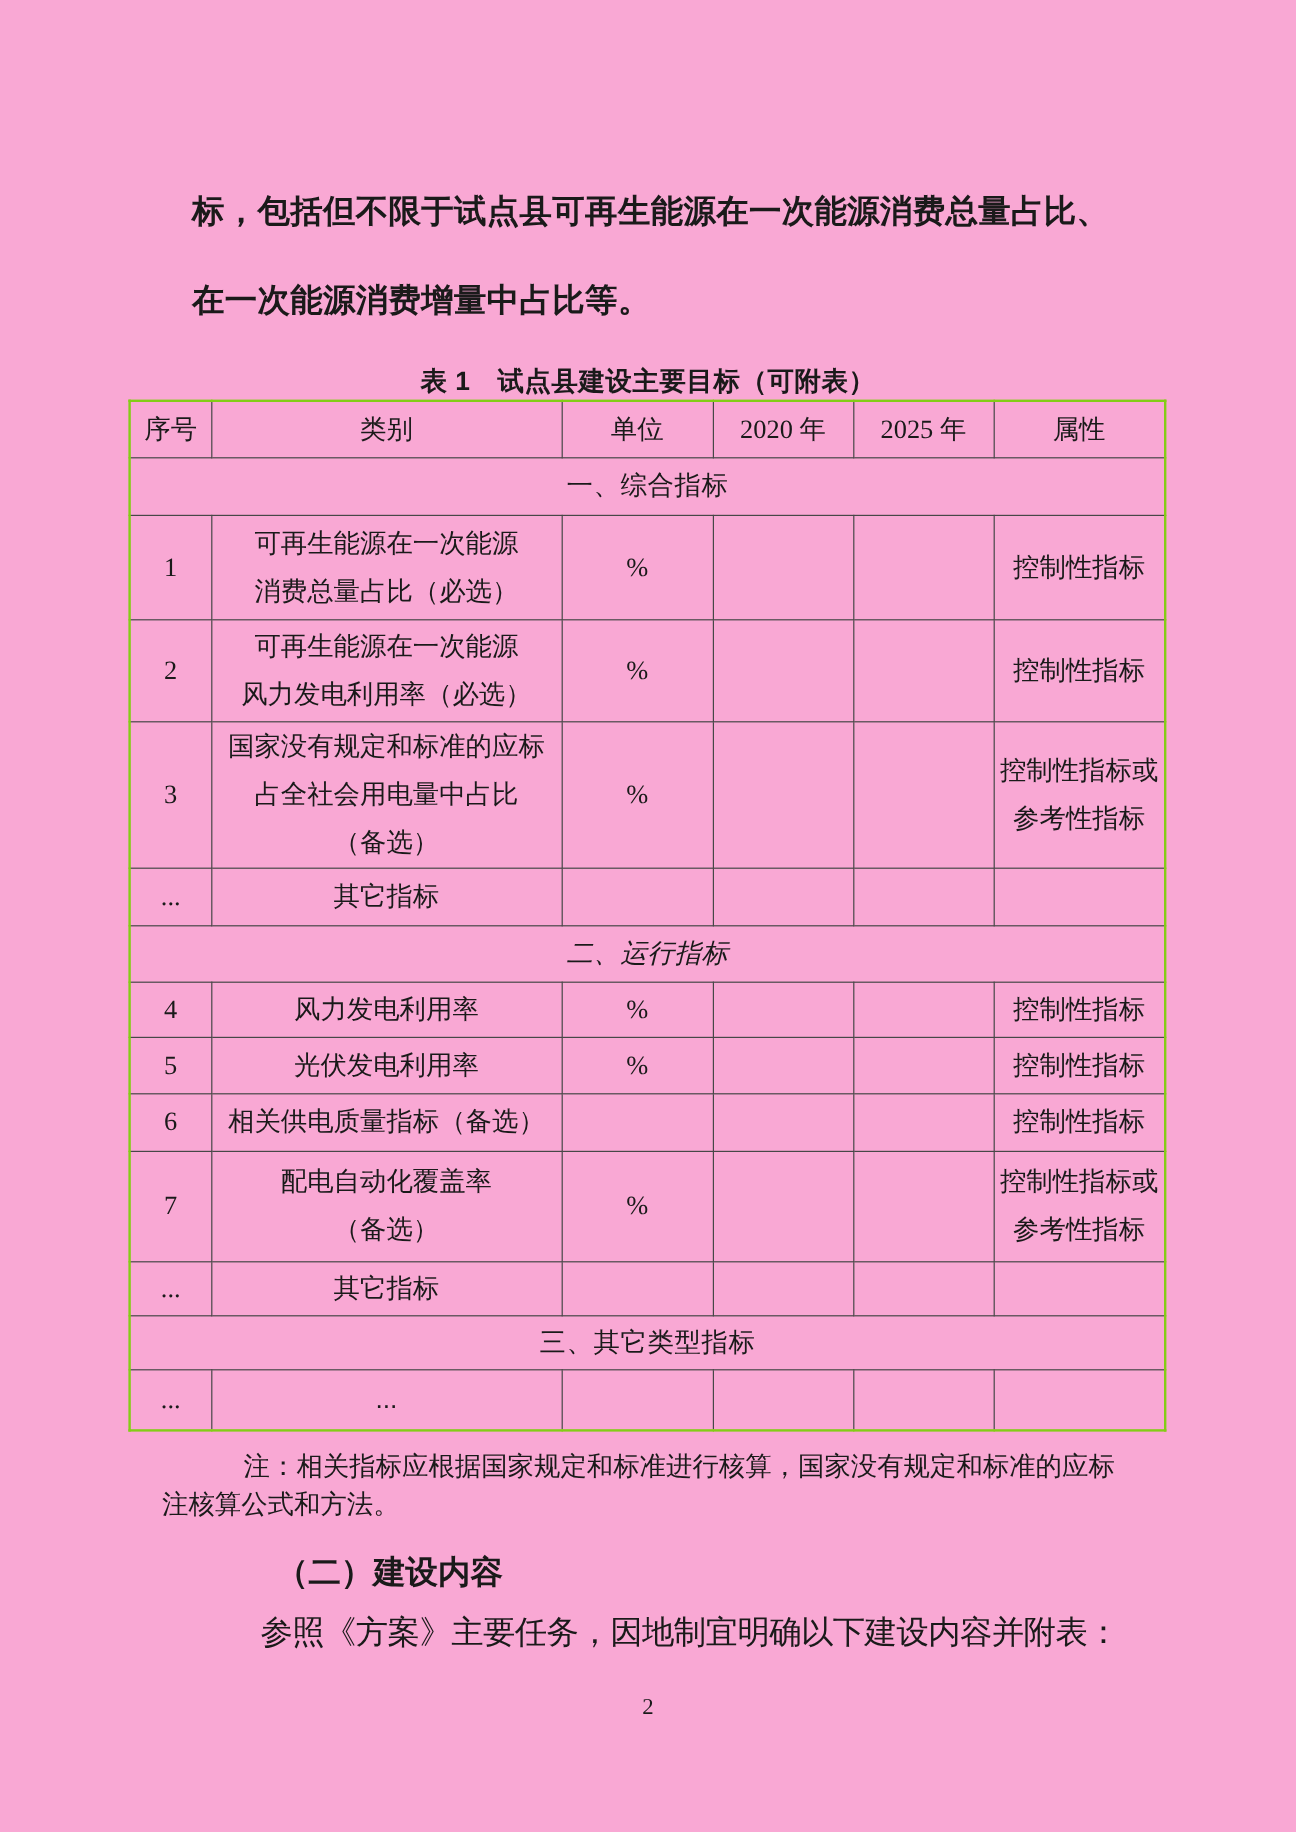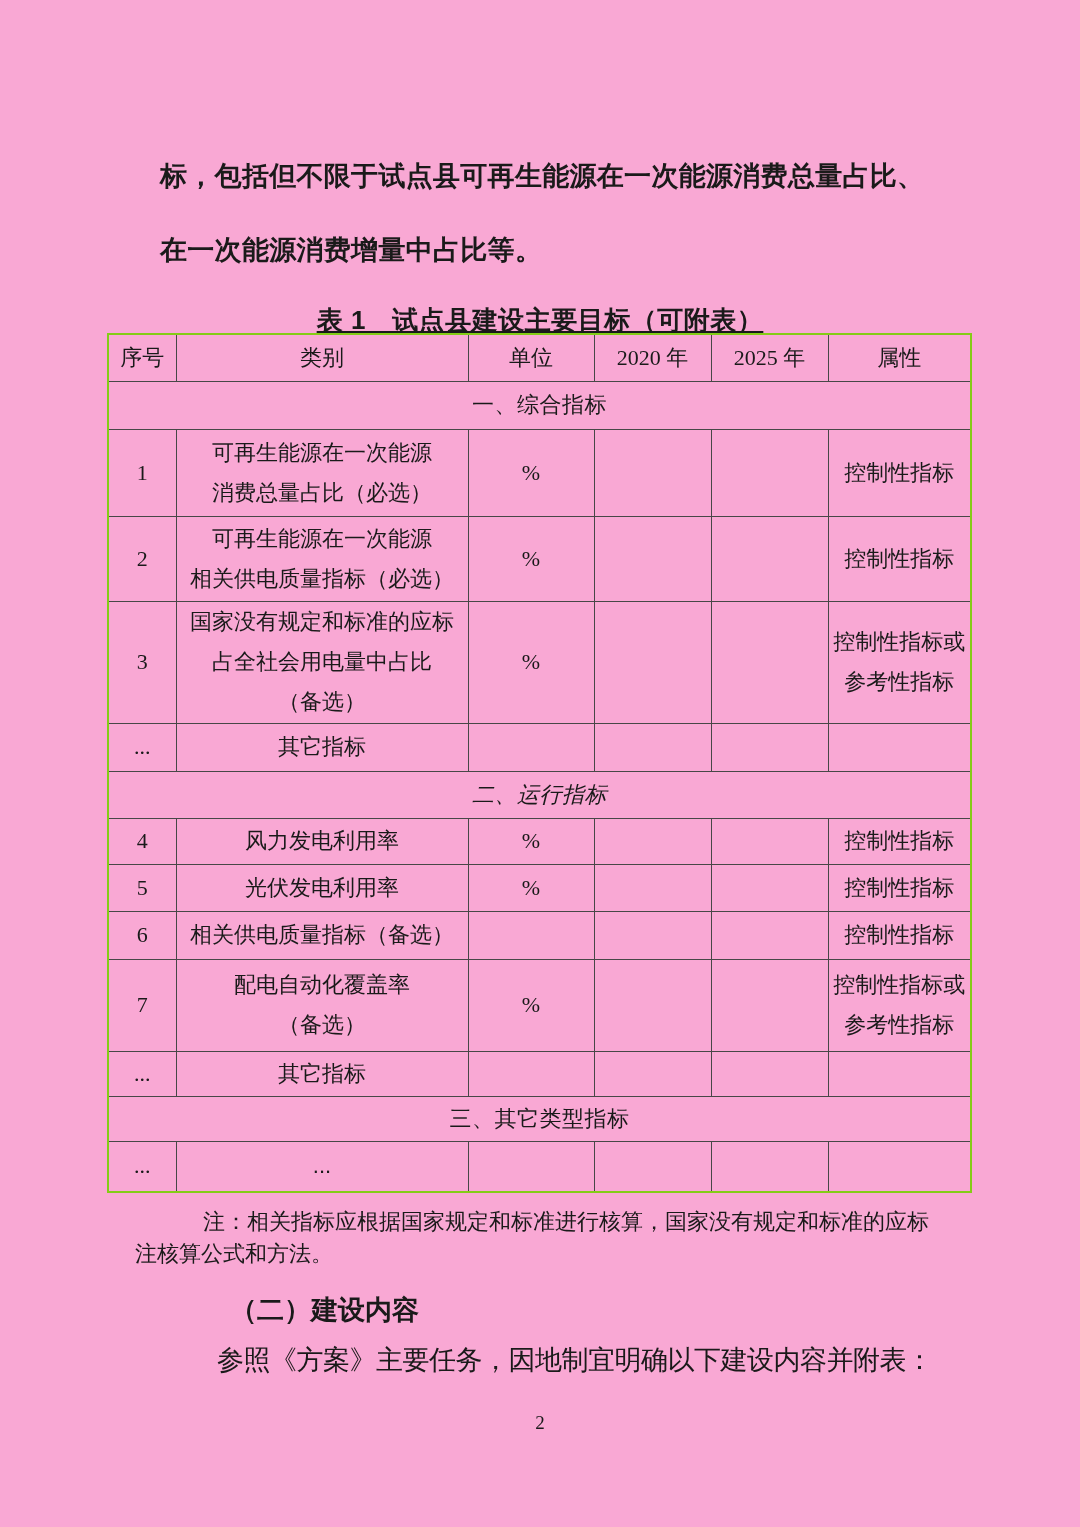--- a/index.html
+++ b/index.html
@@ -28,24 +28,23 @@
   .intro-para .para-line {
     line-height: 74px;
     white-space: nowrap;
   }
   .table-title {
     position: absolute;
     top: 303px;
     left: 0;
     width: 1080px;
     text-align: center;
-    font-size: 26px;
+    font-size: 22px;
     font-weight: 700;
     letter-spacing: 0.5px;
-    text-decoration: underline;
   }
   table.targets {
     position: absolute;
     top: 333px;
     left: 107px;
     width: 863px;
     border-collapse: collapse;
     table-layout: fixed;
     border: 2px solid #84cc16;
   }
@@ -164,21 +163,21 @@
           <td>
             <div class="cell-line">控制性指标</div>
           </td>
         </tr>
         <tr style="height: 85px;">
           <td class="serif">
             <div class="cell-line">2</div>
           </td>
           <td>
             <div class="cell-line">可再生能源在一次能源</div>
-            <div class="cell-line">相关供电质量指标（必选）</div>
+            <div class="cell-line">风力发电利用率（必选）</div>
           </td>
           <td class="serif">
             <div class="cell-line">%</div>
           </td>
           <td></td>
           <td></td>
           <td>
             <div class="cell-line">控制性指标</div>
           </td>
         </tr>

